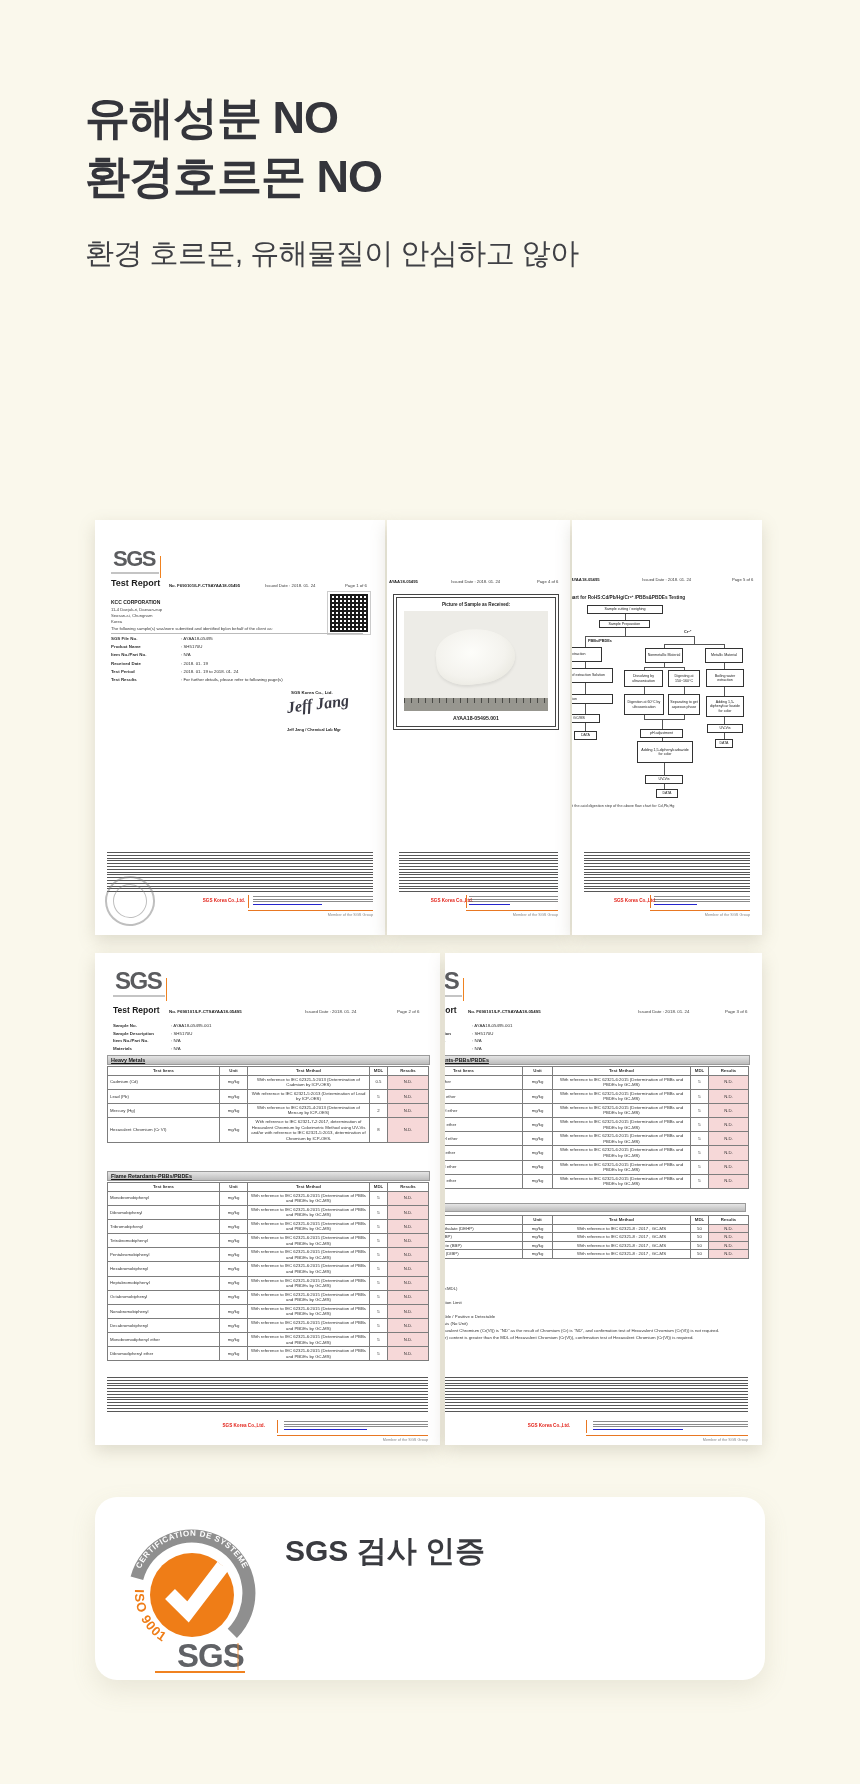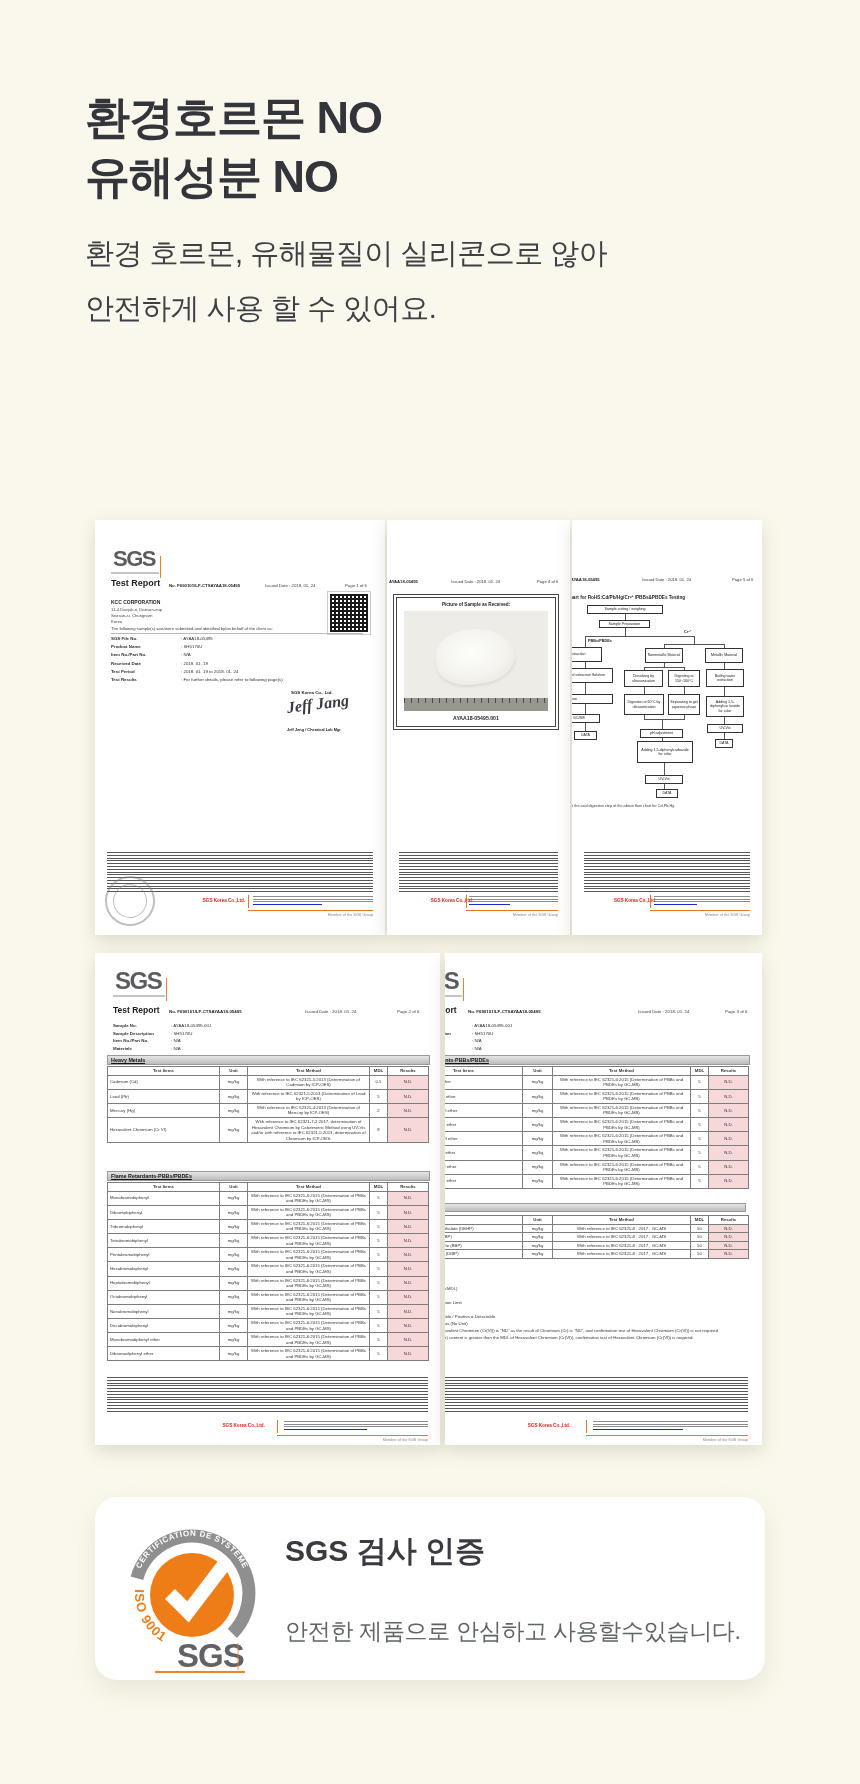--- a/index.html
+++ b/index.html
@@ -55,27 +55,26 @@
   .card-line{position:absolute;left:190px;font-size:23px;color:#5d6663;letter-spacing:-0.3px;white-space:nowrap;}
   .sig{font-family:"Liberation Serif",serif;font-style:italic;font-weight:bold;color:#3a3a45;
        transform:rotate(-7deg);transform-origin:left;}
 </style>
 </head>
 <body>
 
 <div class="stage">
 
   <div class="hero-title">
+    <div>유해성분 NO</div>
     <div>환경호르몬 NO</div>
-    <div>유해성분 NO</div>
   </div>
   <div class="hero-desc">
 
-      <div>환경 호르몬, 유해물질이 실리콘으로 않아</div>
-      <div>안전하게 사용 할 수 있어요.</div>
+      <div>환경 호르몬, 유해물질이 안심하고 않아</div>
     </div>
 
   <div class="doc" style="left:95px;top:520px;width:290px;height:415px;">
     <div class="sgslogo" style="left:16px;top:28px;font-size:22px;">SGS</div>
     <span class="dt trp" style="left:16px;top:58px;font-size:9px;">Test Report</span>
     <span class="dt trp" style="left:74px;top:63px;font-size:4.3px;">No. F690101/LF-CTSAYAA18-05495</span>
     <span class="dt" style="left:170px;top:63px;font-size:4.3px;">Issued Date :  2018. 01. 24</span>
     <span class="dt" style="left:250px;top:63px;font-size:4.3px;">Page 1 of 6</span>
     <div class="abs qr" style="left:233px;top:72px;width:38px;height:38px;"></div>
     <span class="dt trp" style="left:16px;top:79px;font-size:5px;">KCC CORPORATION</span>
@@ -616,16 +615,15 @@
       <text font-size="13" font-weight="bold" fill="#ef7d17" letter-spacing="1" font-family="Liberation Sans, sans-serif">
         <textPath href="#arcIso" startOffset="10%">ISO 9001</textPath>
       </text>
       <circle cx="75" cy="80" r="42" fill="#ef7d17"></circle>
       <path d="M 53 79 L 71 97 L 106 51" fill="none" stroke="#ffffff" stroke-width="14"></path>
       <text x="60" y="152" font-size="33" font-weight="bold" fill="#606266" letter-spacing="-1" font-family="Liberation Sans, sans-serif">SGS</text>
       <line x1="38" y1="157" x2="128" y2="157" stroke="#f08220" stroke-width="2"></line>
       <line x1="121" y1="128" x2="121" y2="155" stroke="#f08220" stroke-width="0.8"></line>
     </svg>
     <div class="card-title">SGS 검사 인증</div>
-    <div class="card-line" style="top:119px;">안전한 제품으로 안심하고 사용할수있습니다.</div>
   </div>
 
 </div>
 
 </body></html>

